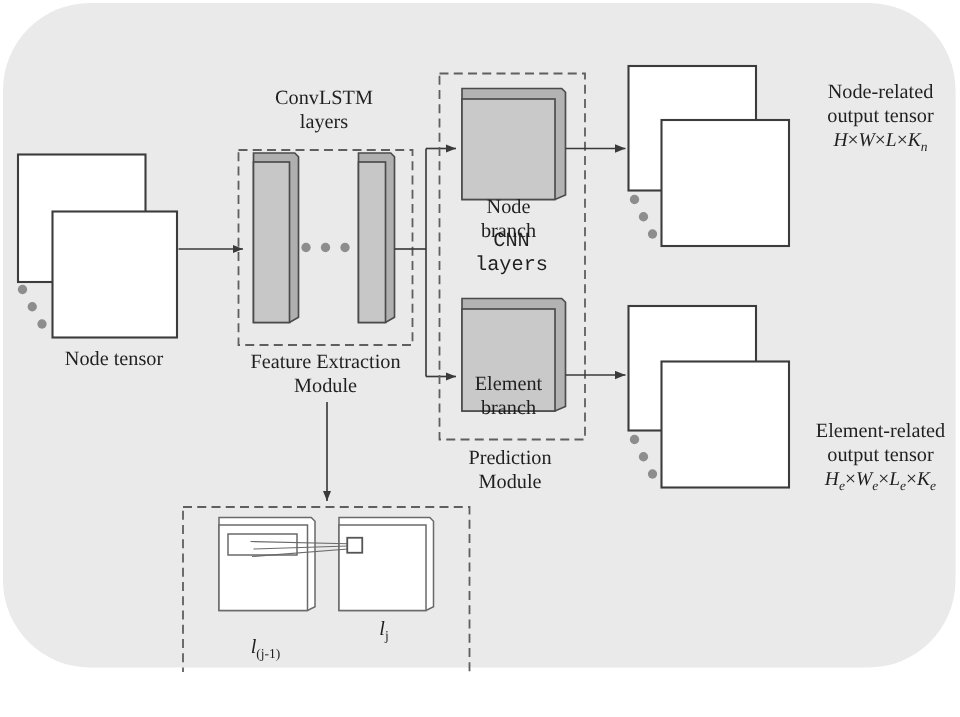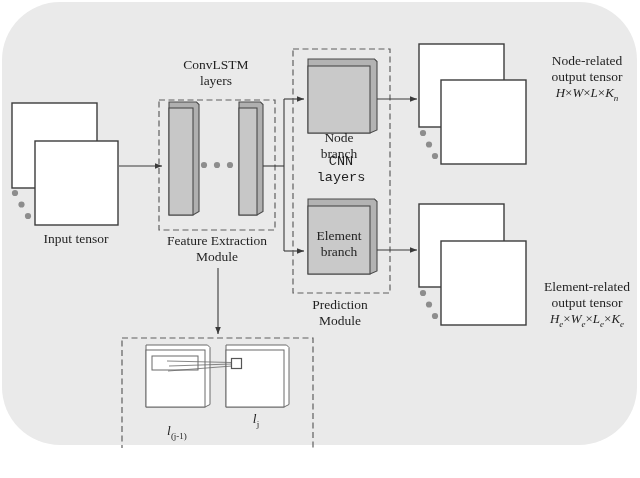--- a/index.html
+++ b/index.html
@@ -126,30 +126,30 @@
       <line x1="167" y1="361" x2="232" y2="362.5"></line>
       <line x1="169" y1="366" x2="232" y2="364"></line>
       <line x1="168" y1="371" x2="232" y2="366"></line>
     </g>
     <rect x="231.5" y="358.5" width="10" height="10" fill="#ffffff" stroke="#555555" stroke-width="1.2"></rect>
   </svg>
 
   <div class="lbl" style="left:216px;top:57px;width:95px;">ConvLSTM layers</div>
 
   <div class="lbl" style="left:76px;top:231px;width:110px;">
-    <div>Input tensor</div>
+    <div>Node tensor</div>
   </div>
 
   <div class="lbl" style="left:217px;top:233px;width:124px;text-align:center;">Feature Extraction Module</div>
 
   <div class="lbl" style="left:339px;top:83px;width:56px;margin-top:47px;">Node branch</div>
 
   <div class="lbl" style="left:341px;top:154px;width:58px;font-family:Liberation Mono, monospace;">CNN layers</div>
 
-  <div class="lbl" style="left:339px;top:228px;width:62px;">Element branch</div>
+  <div class="lbl" style="left:339px;top:248px;width:62px;">Element branch</div>
 
   <div class="lbl" style="left:340px;top:297px;width:84px;text-align:center;">Prediction Module</div>
 
   <div class="lbl" style="left:587px;top:53px;width:120px;">
     <div>Node-related</div>
     <div>output tensor</div>
     <div class="dims"><i>H</i><span>×</span><i>W</i><span>×</span><i>L</i><span>×</span><i>K</i><sub>n</sub></div>
   </div>
 
   <div class="lbl" style="left:587px;top:279px;width:130px;">

